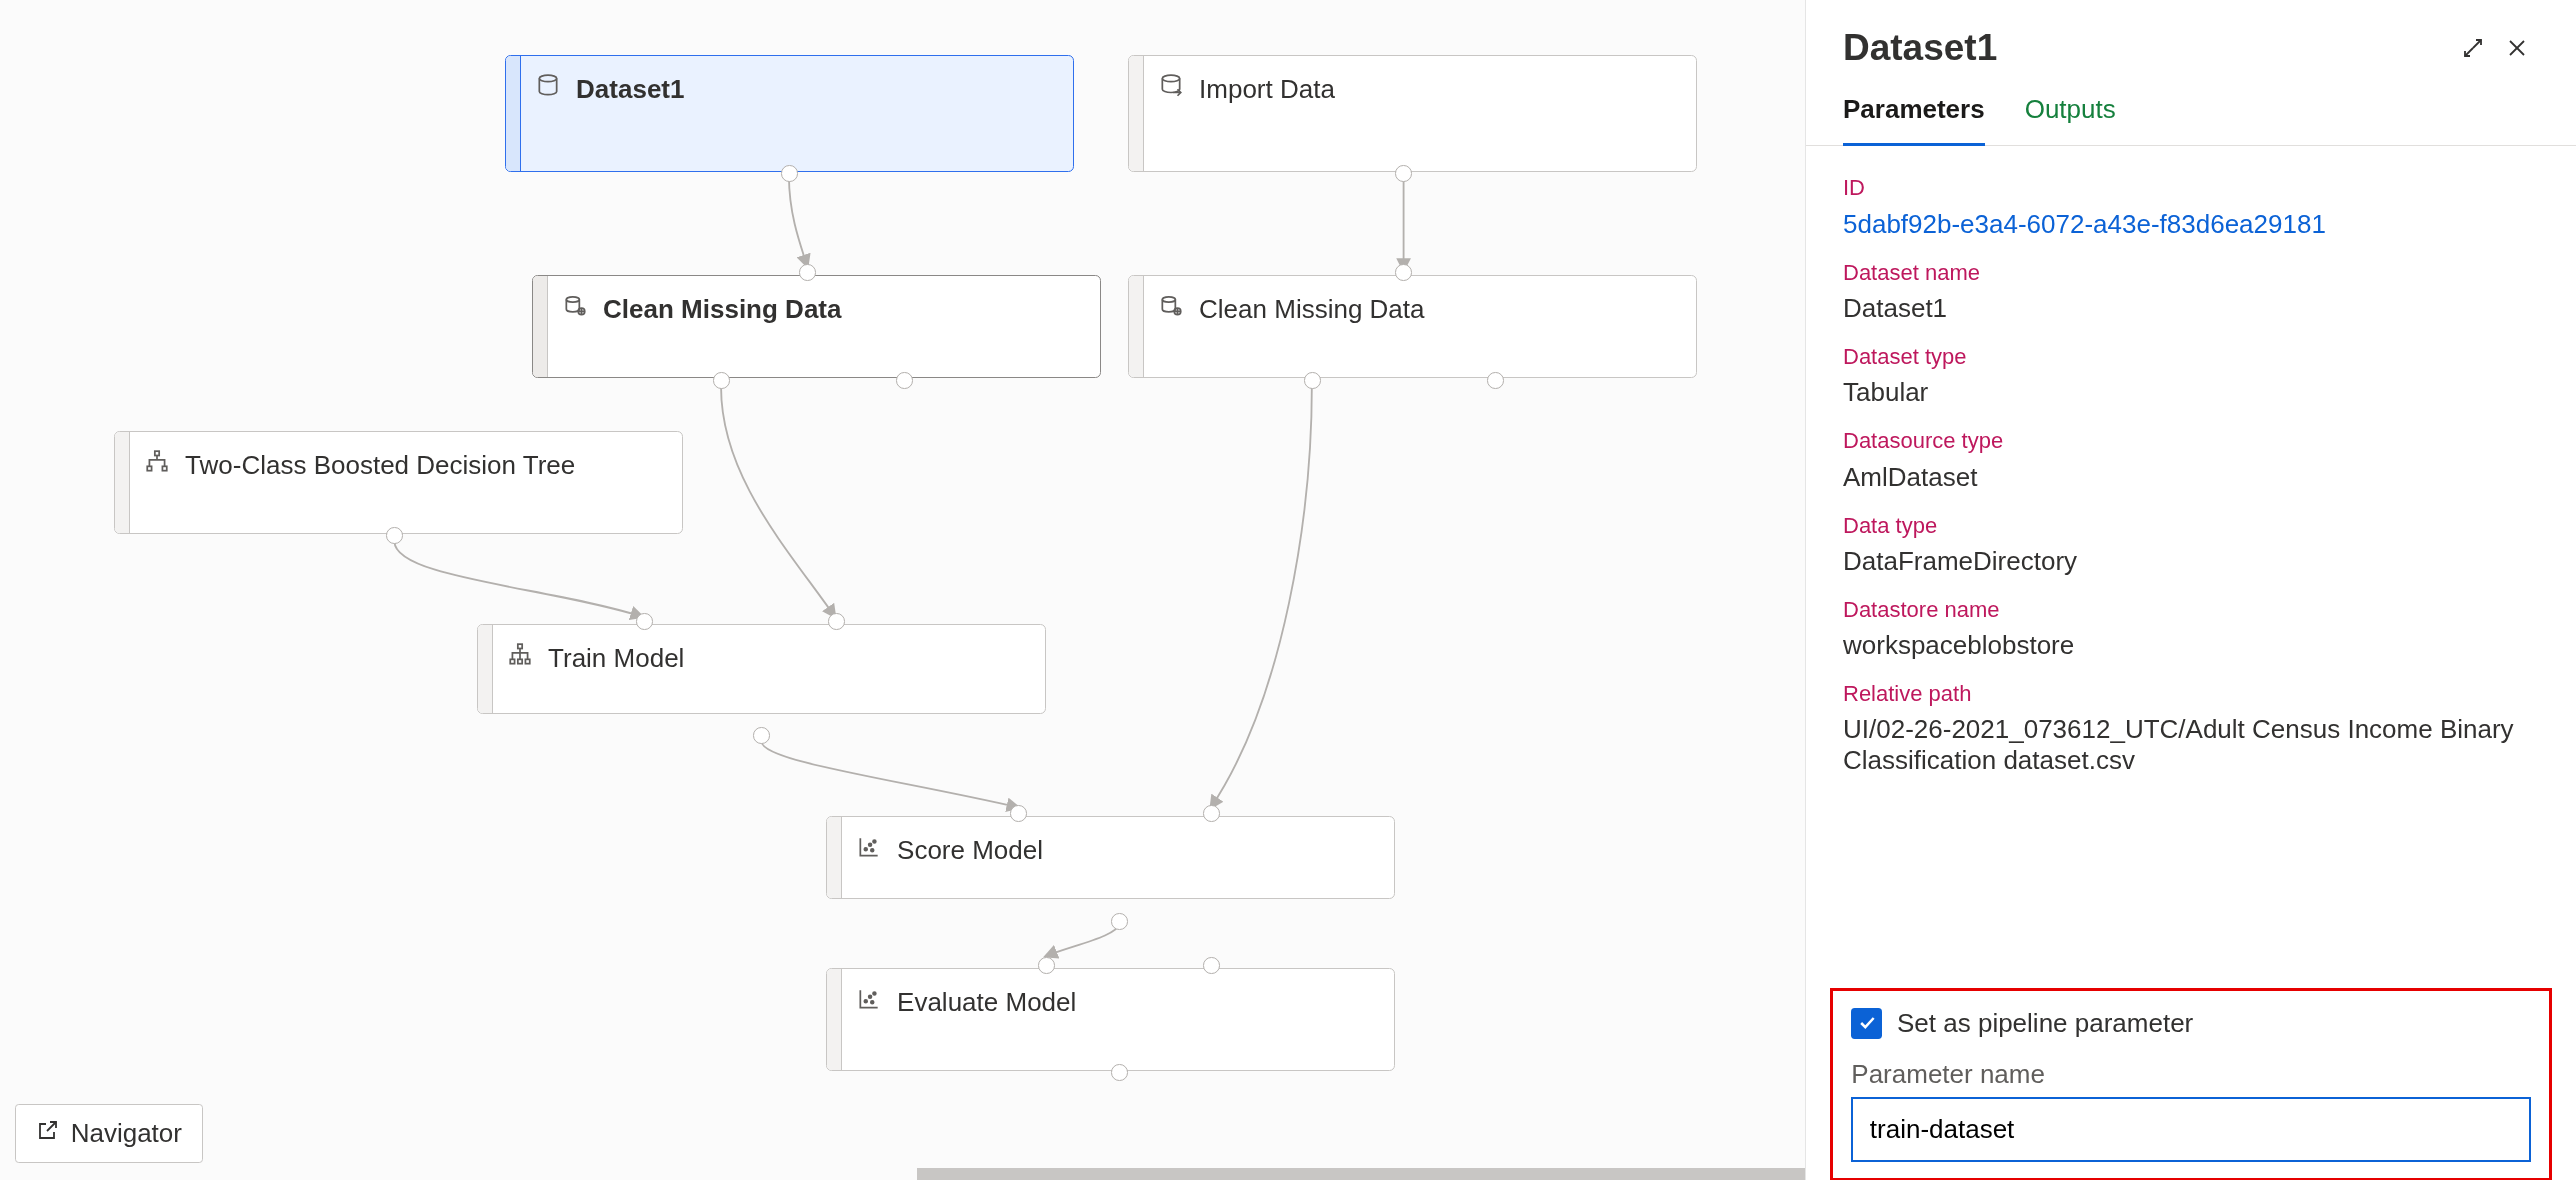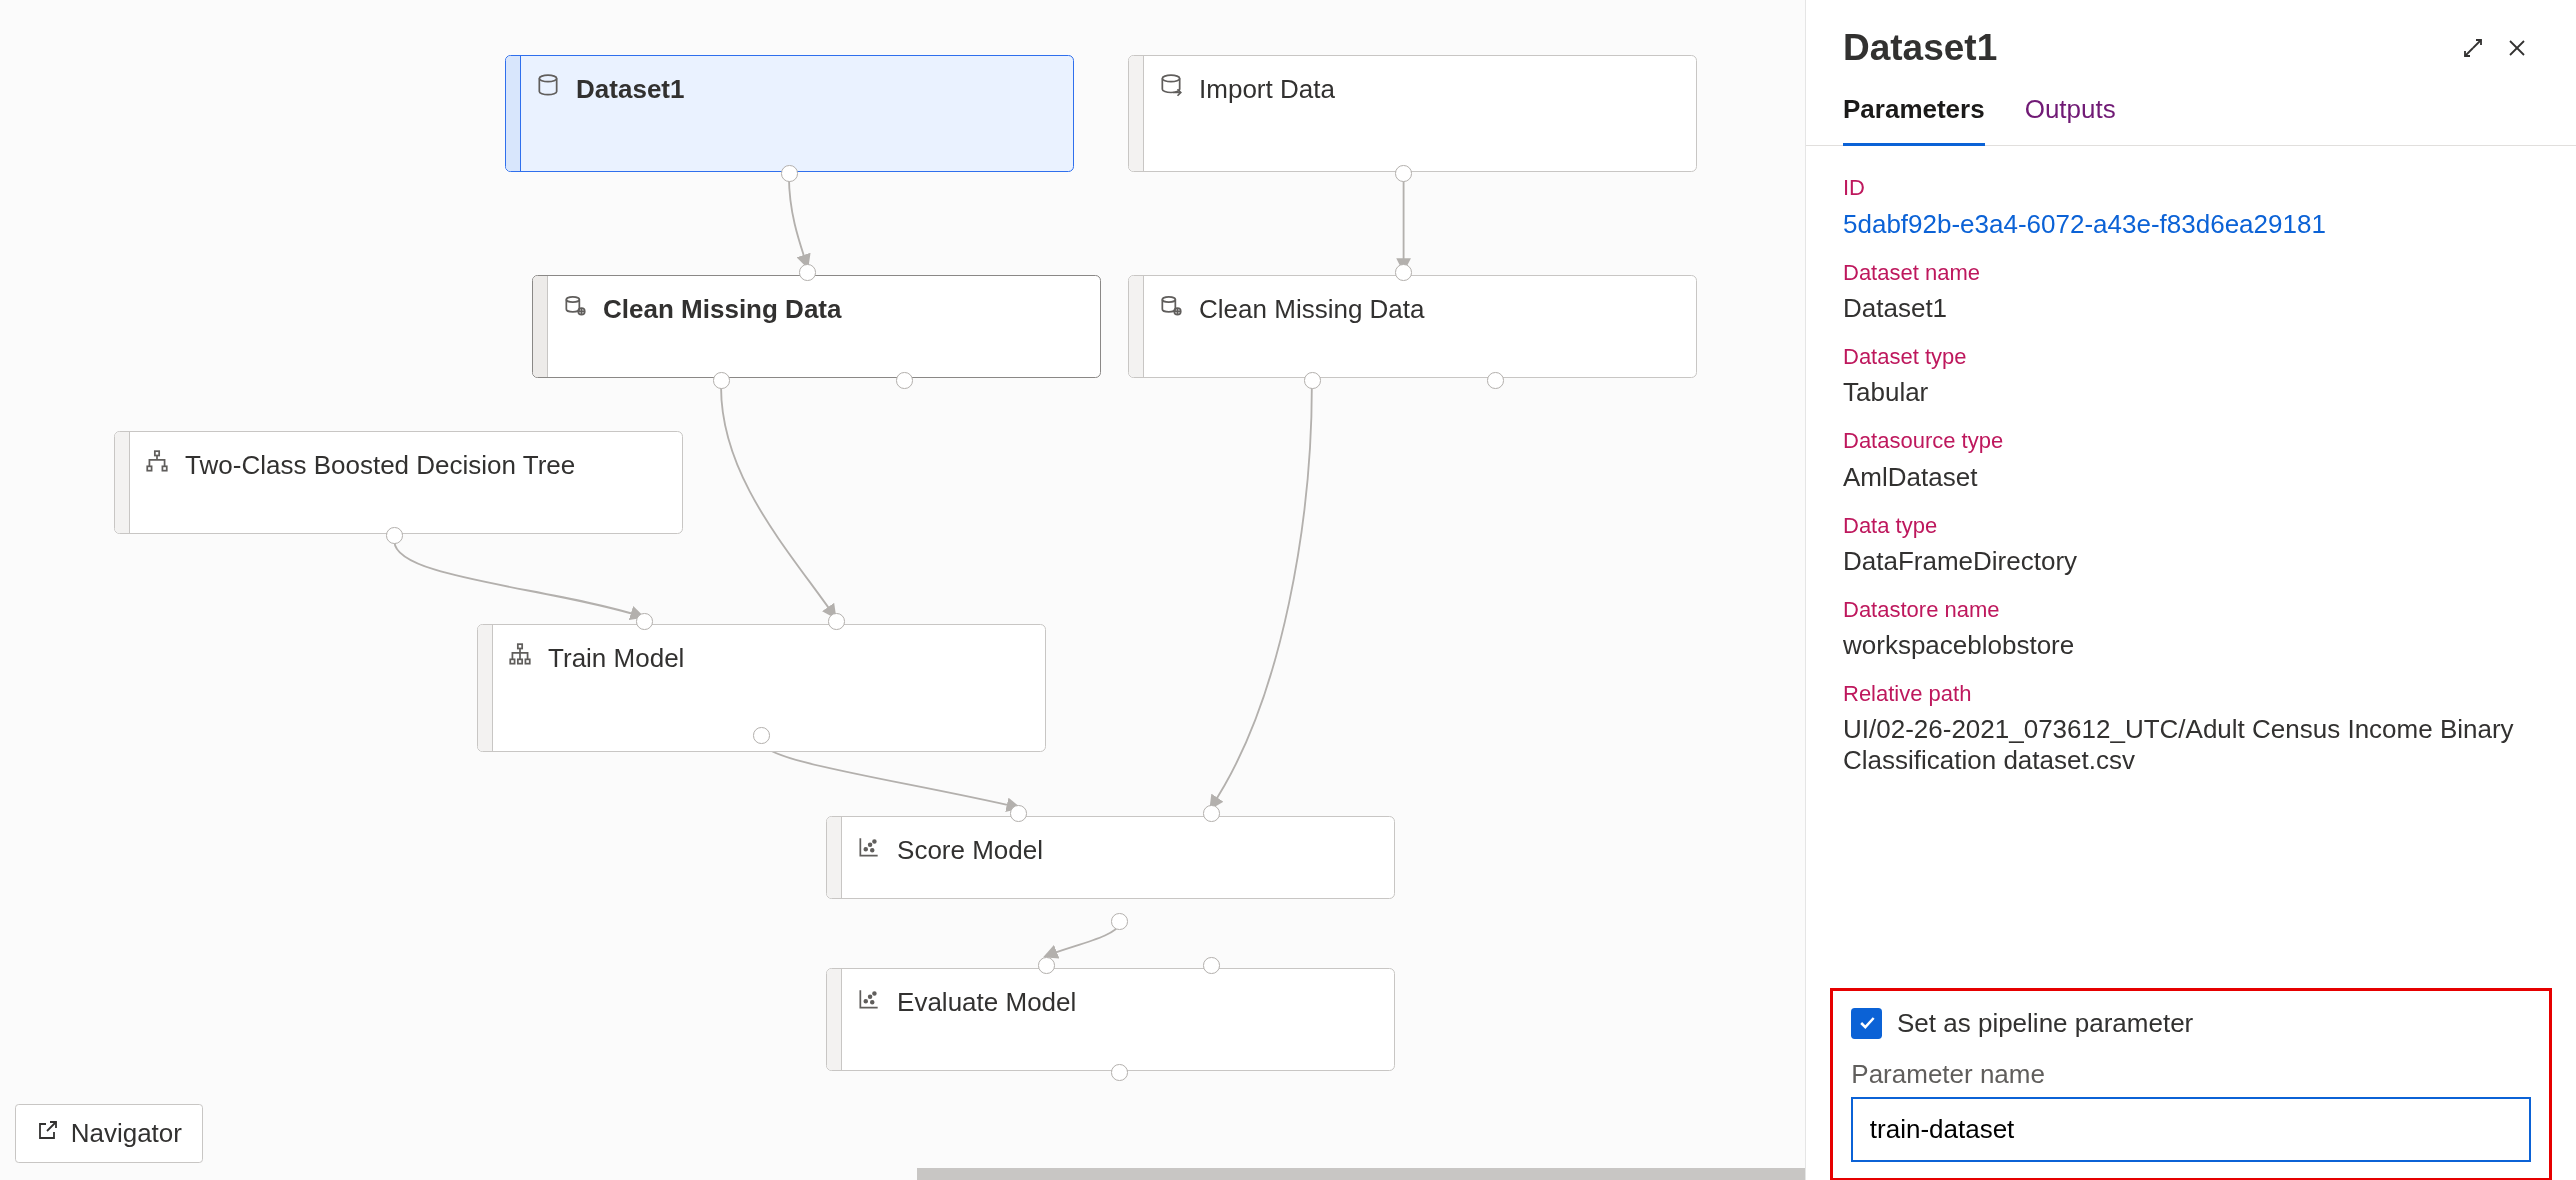--- a/index.html
+++ b/index.html
@@ -88,21 +88,21 @@
   .sp-header { display: flex; align-items: center; padding: 26px 37px 7.3px 37px; }
   .sp-title  { font-size: 37px; font-weight: 600; flex: 1; }
   .sp-header .icon-btn {
     width: 44px; height: 44px;
     display: flex; align-items: center; justify-content: center;
     cursor: pointer;
   }
   .sp-header svg { width: 24px; height: 24px; }
 
   .tabs { display: flex; gap: 40px; padding: 0 37px; border-bottom: 0.9px solid #e1dfdd; }
-  .tab  { font-size: 26px; padding: 16.5px 0 18.3px 0; cursor: pointer; color: #701a75; }
+  .tab  { font-size: 26px; padding: 16.5px 0 18.3px 0; cursor: pointer; color: #15803d; }
   .tab.active { font-weight: 600; color: #1b1a19; border-bottom: 3.7px solid #0b62d6; margin-bottom: -0.9px; }
 
   .props { padding: 9.2px 37px 9.2px 37px; overflow: auto; flex: 1; }
   .prop { margin-top: 20px; }
   .prop-label { font-size: 22px; color: #be185d; }
   .prop-value { font-size: 26px; margin-top: 7.3px; word-break: break-word; }
   .prop-value.link { color: #0b62d6; }
 
   .param-box {
     margin: 11px 24px 0 24px;
@@ -228,21 +228,21 @@
           <rect x="3" y="16" width="4" height="4"></rect>
           <rect x="17" y="16" width="4" height="4"></rect>
           <path d="M12 6 v4 M12 10 H5 v6 M12 10 H19 v6"></path>
         </svg>
       </div>
       <span>Two-Class Boosted Decision Tree</span>
     </div>
   </div>
   <div class="port" style="left:386px; top:527px"></div>
 
-  <div class="node" style="left:477px; top:624px; width:569px; height:128px">
+  <div class="node" style="left:477px; top:624px; width:569px; height:90px">
     <div class="bar"></div>
     <div class="body">
       <div>
         <svg viewBox="0 0 24 24" fill="none" stroke="#605e5c" stroke-width="1.6">
           <rect x="10" y="2" width="4" height="4"></rect>
           <rect x="3" y="16" width="4" height="4"></rect>
           <rect x="10" y="16" width="4" height="4"></rect>
           <rect x="17" y="16" width="4" height="4"></rect>
           <path d="M12 6 v4 M12 10 H5 v6 M12 10 v6 M12 10 H19 v6"></path>
         </svg>

